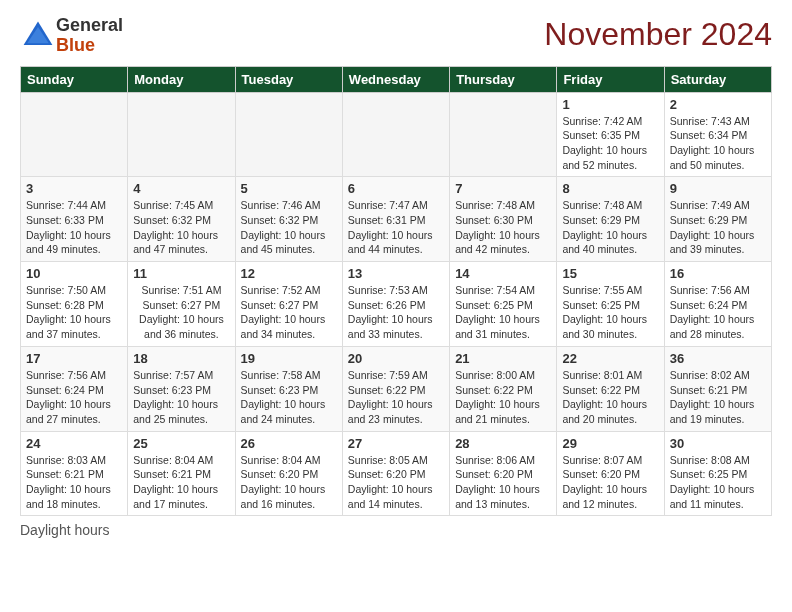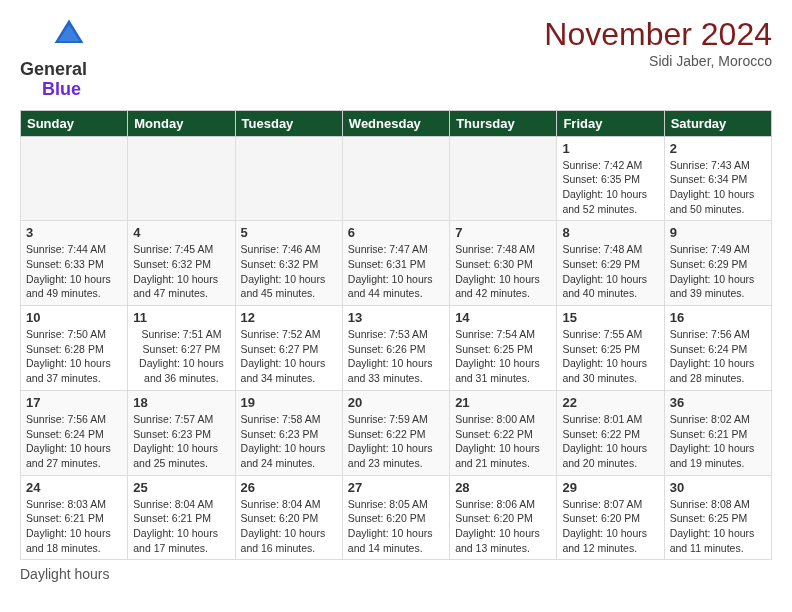--- a/index.html
+++ b/index.html
@@ -16,39 +16,37 @@
       padding: 16px 20px 10px 20px;
     }
     .header {
       display: flex;
       justify-content: space-between;
       align-items: flex-start;
       margin-bottom: 10px;
     }
     .logo {
       display: flex;
-      align-items: flex-end;
-      gap: 8px;
-      flex-direction: column;
+      align-items: center;
+      gap: 0;
     }
     .logo-text {
       display: flex;
       flex-direction: column;
       line-height: 1.1;
     }
     .logo-general {
       font-size: 18px;
       font-weight: bold;
       color: #333;
     }
     .logo-blue {
       font-size: 18px;
       font-weight: bold;
-      color: #6d28d9;
-      margin-left: 22px;
+      color: #c2410c;
     }
     .logo-icon {
       width: 36px;
       height: 36px;
     }
     .title-block {
       text-align: right;
     }
     .month-title {
       font-size: 32px;
@@ -116,21 +114,20 @@
         <polygon points="20,4 36,30 4,30" fill="#2266cc"></polygon>
         <polygon points="20,10 32,28 8,28" fill="#5599ee" opacity="0.5"></polygon>
       </svg>
       <div class="logo-text">
         <span class="logo-general">General</span>
         <span class="logo-blue">Blue</span>
       </div>
     </div>
     <div class="title-block">
       <div class="month-title">November 2024</div>
-      <div class="subtitle">Sidi Jaber, Morocco</div>
     </div>
   </div>
 
   <table class="calendar">
     <thead>
       <tr>
         <th>Sunday</th>
         <th>Monday</th>
         <th>Tuesday</th>
         <th>Wednesday</th>

